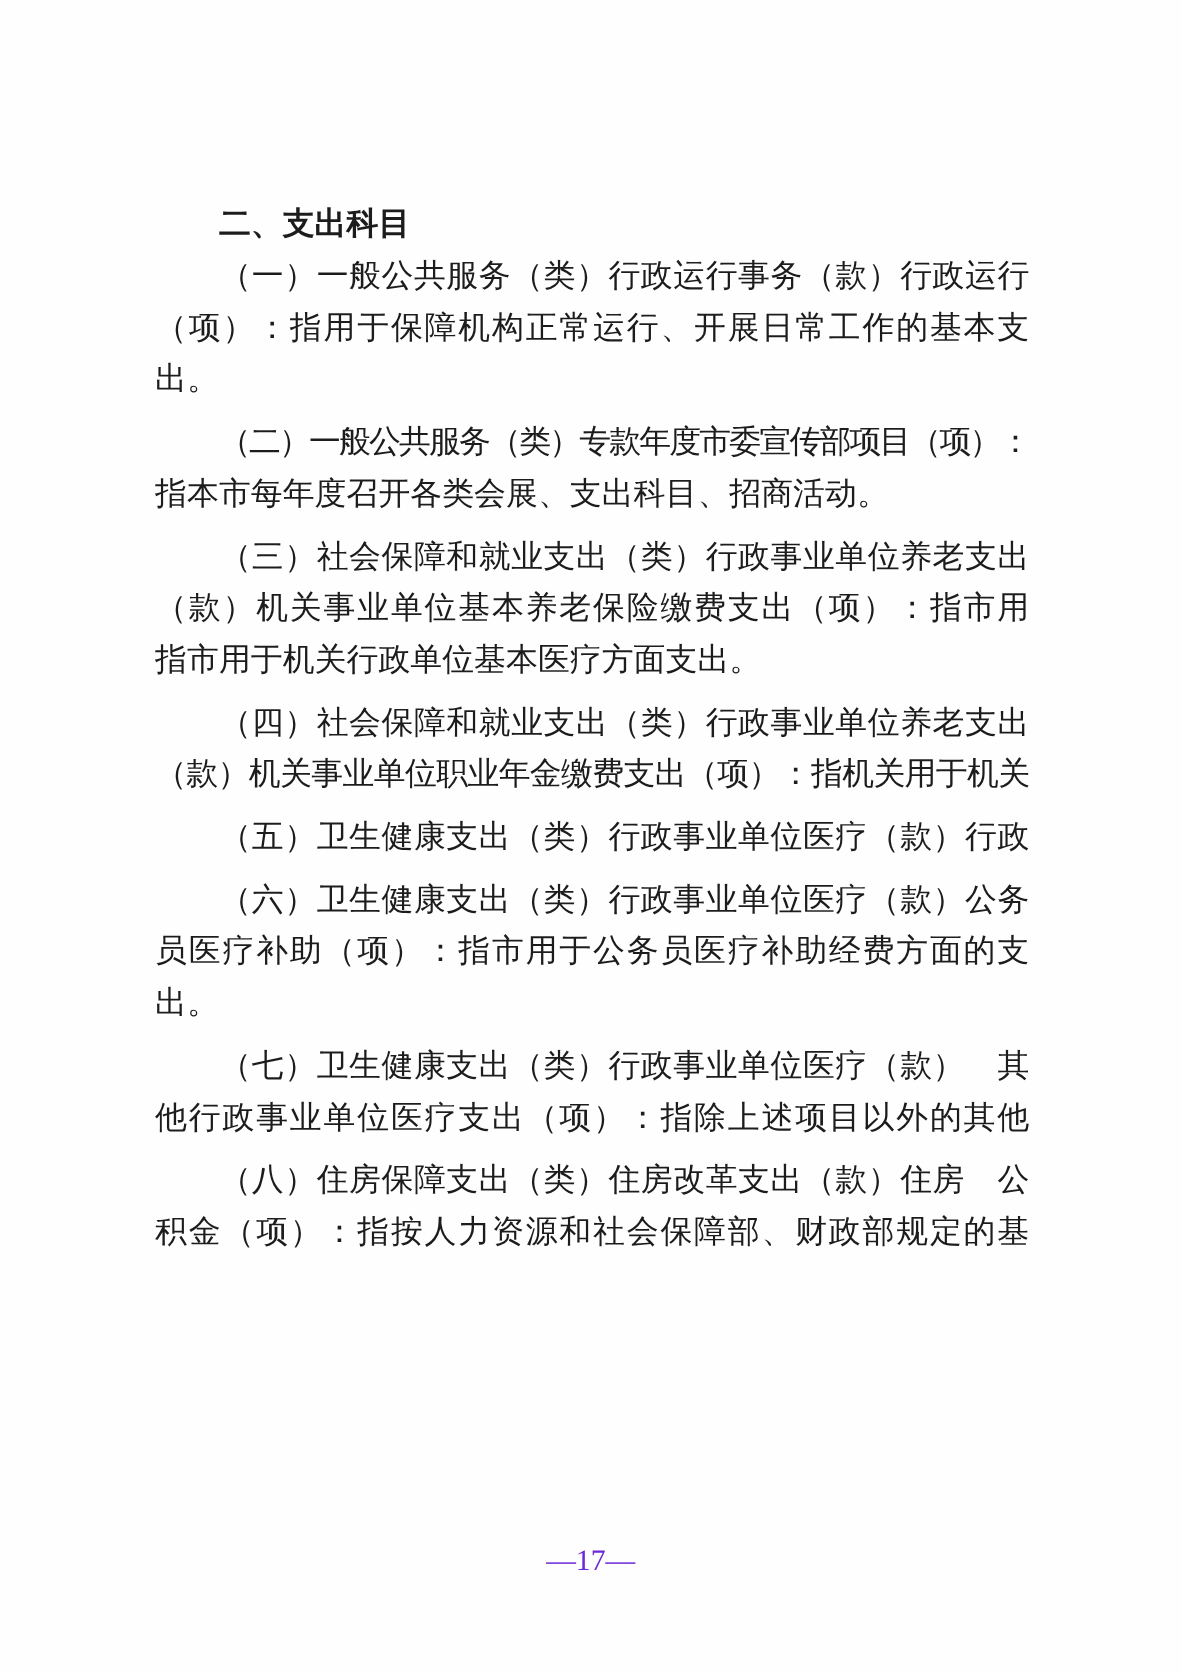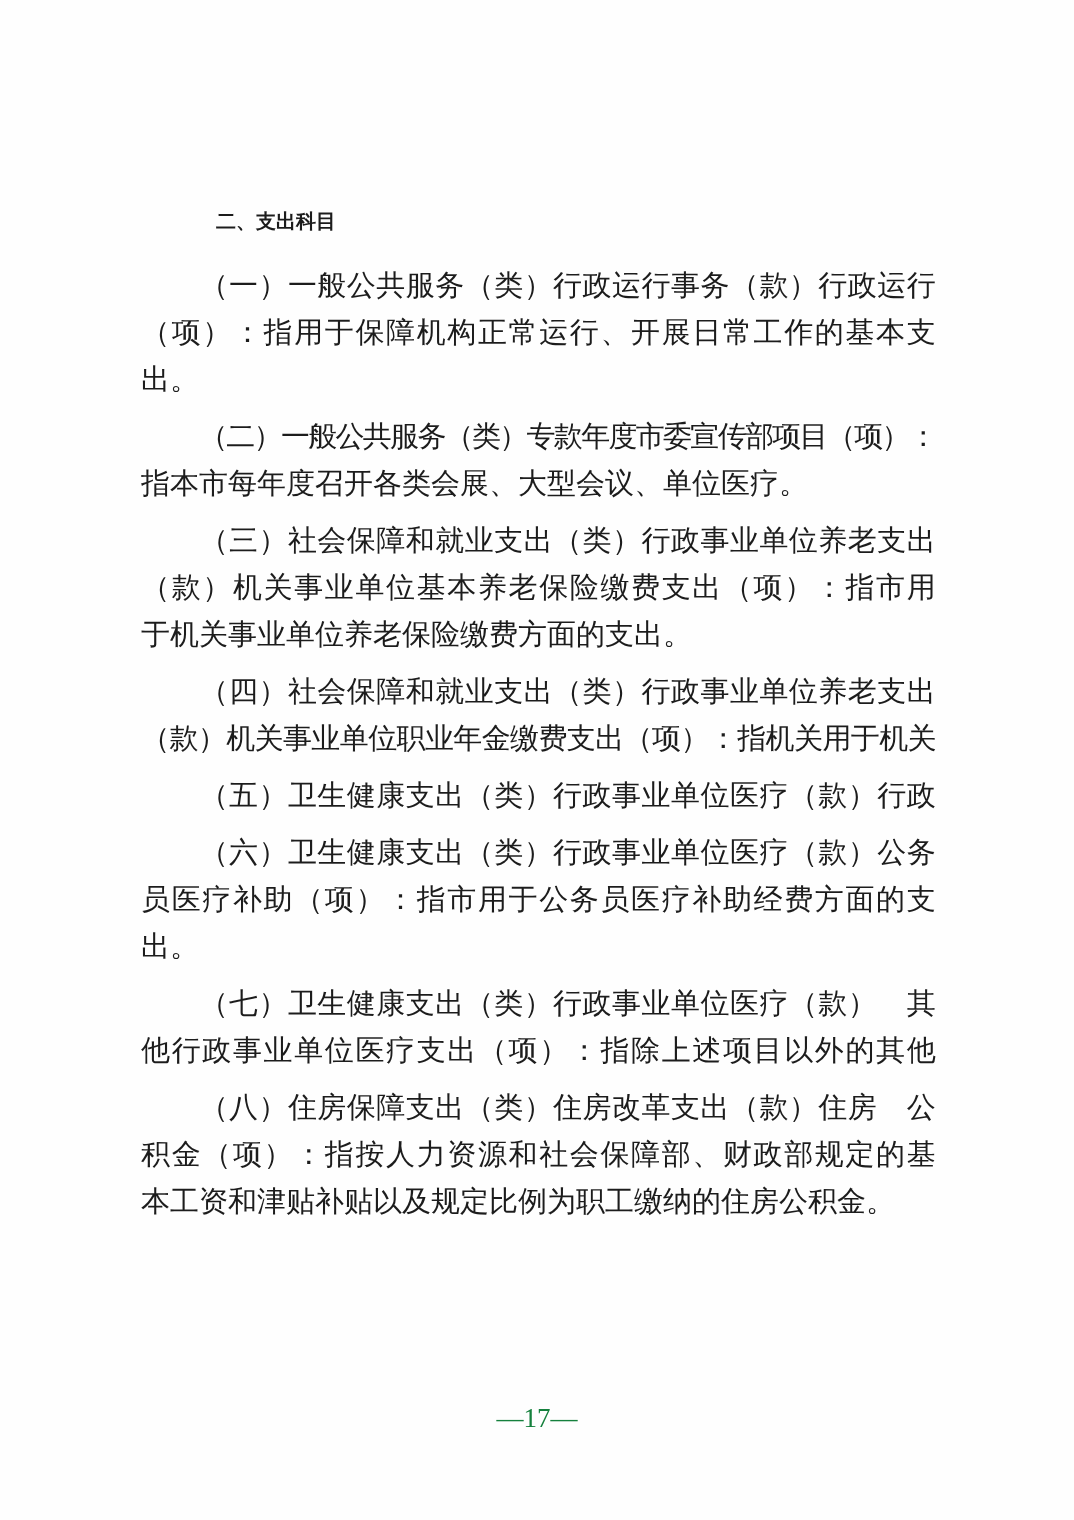--- a/index.html
+++ b/index.html
@@ -19,25 +19,25 @@
   }
   .content {
     position: absolute;
     left: 141px;
     top: 181px;
     width: 795px;
   }
   .heading {
     font-family: Liberation Serif, serif;
     font-weight: bold;
-    font-size: 20px;
+    font-size: 29px;
     line-height: 47px;
     height: 47px;
     padding-left: 58px;
-    margin: 17px;
+    margin: 0;
     white-space: nowrap;
   }
   .paragraph {
     margin: 0 0 10px 0;
   }
   .line {
     font-size: 29px;
     line-height: 47px;
     height: 47px;
     white-space: nowrap;
@@ -66,21 +66,21 @@
     text-align: left;
   }
   .page-number {
     position: absolute;
     left: 0;
     right: 0;
     top: 1398px;
     text-align: center;
     font-size: 27px;
     line-height: 40px;
-    color: #15803d;
+    color: #6d28d9;
   }
 </style>
 </head>
 <body>
 
 <div class="page">
   <div class="content">
 
     <h2 class="heading">二、支出科目</h2>
 
@@ -166,21 +166,21 @@
           <span>宣</span>
           <span>传</span>
           <span>部</span>
           <span>项</span>
           <span>目</span>
           <span>（</span>
           <span>项</span>
           <span>）</span>
           <span>：</span>
         </div>
-      <div class="line last">指本市每年度召开各类会展、大型会议、单位医疗。</div>
+      <div class="line last">指本市每年度召开各类会展、支出科目、招商活动。</div>
     </div>
 
     <div class="paragraph">
       <div class="line just first">
           <span>（</span>
           <span>三</span>
           <span>）</span>
           <span>社</span>
           <span>会</span>
           <span>保</span>
@@ -225,21 +225,21 @@
           <span>支</span>
           <span>出</span>
           <span>（</span>
           <span>项</span>
           <span>）</span>
           <span>：</span>
           <span>指</span>
           <span>市</span>
           <span>用</span>
         </div>
-      <div class="line last">于机关事业单位养老保险缴费方面的支出。</div>
+      <div class="line last">指市用于机关行政单位基本医疗方面支出。</div>
     </div>
 
     <div class="paragraph">
       <div class="line just first">
           <span>（</span>
           <span>四</span>
           <span>）</span>
           <span>社</span>
           <span>会</span>
           <span>保</span>
@@ -491,19 +491,18 @@
           <span>部</span>
           <span>、</span>
           <span>财</span>
           <span>政</span>
           <span>部</span>
           <span>规</span>
           <span>定</span>
           <span>的</span>
           <span>基</span>
         </div>
-      <div class="line last">本工资和津贴补贴以及规定比例为职工缴纳的住房公积金。</div>
     </div>
 
   </div>
 
   <div class="page-number">—17—</div>
 </div>
 
 </body></html>

